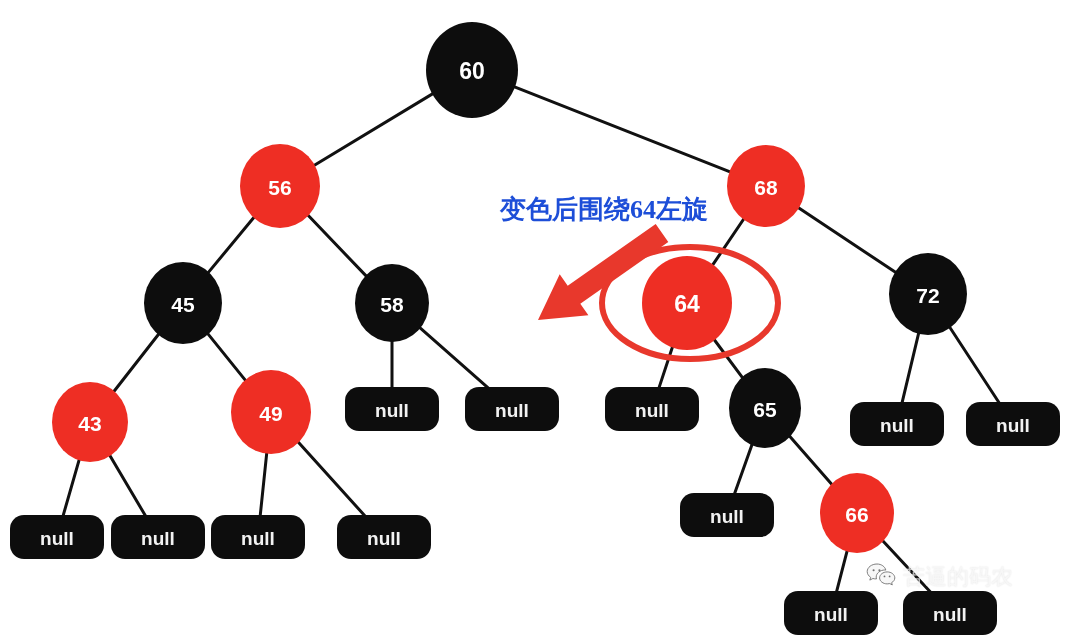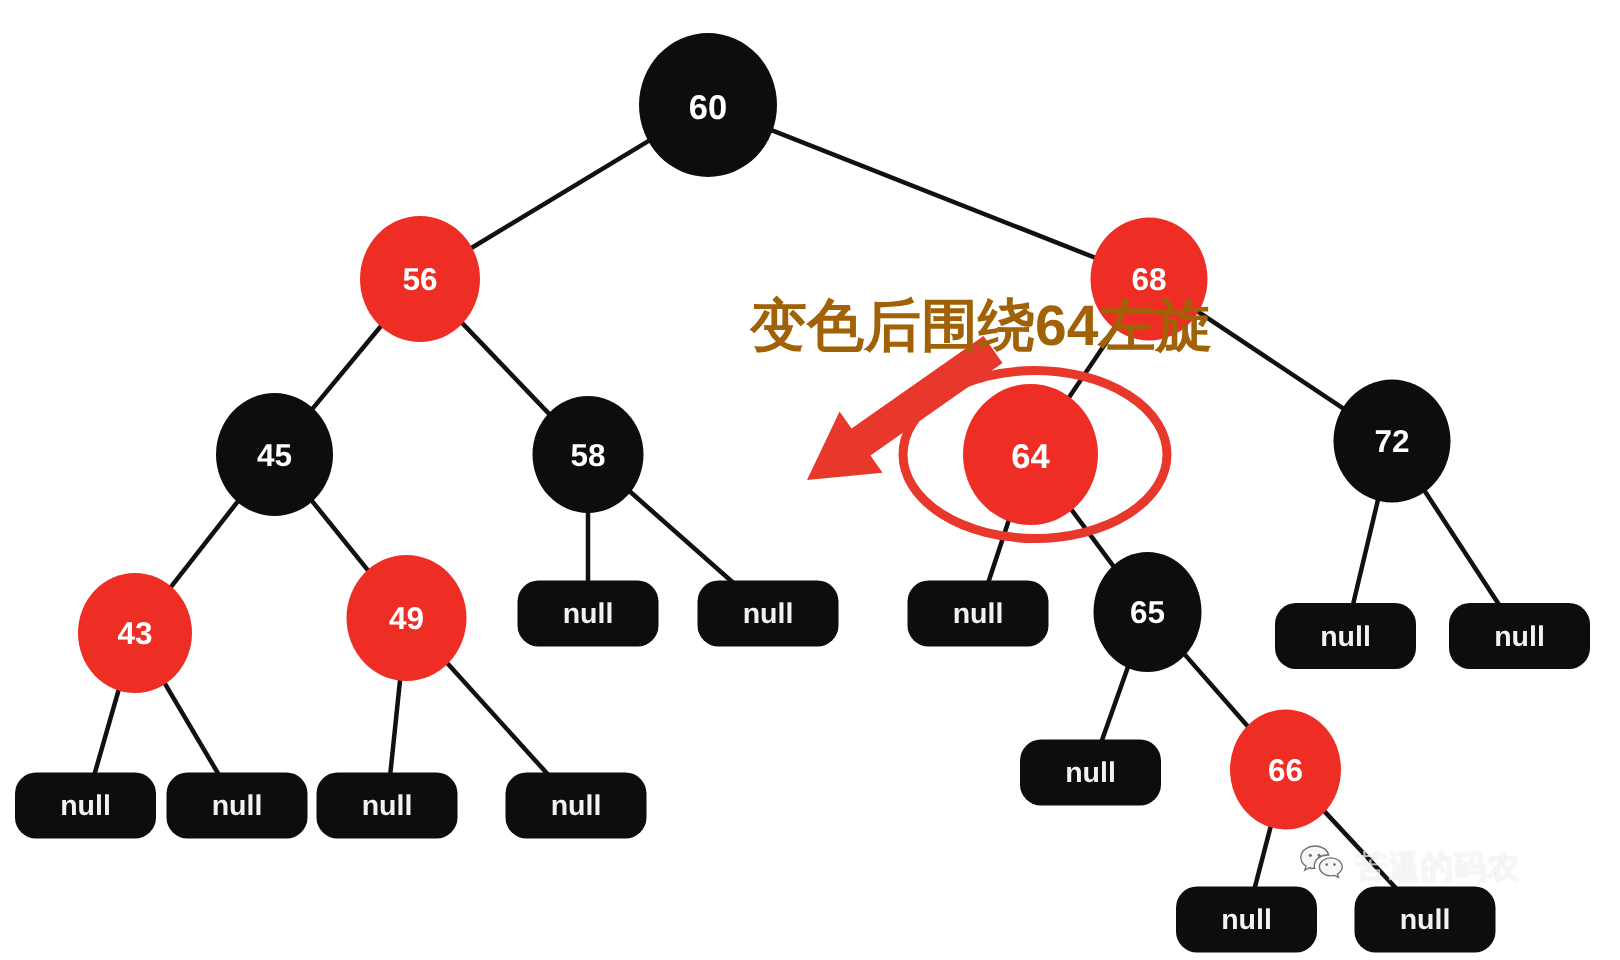--- a/index.html
+++ b/index.html
@@ -23,24 +23,24 @@
     fill:#f2f2f2;
     font-family:"Liberation Sans","DejaVu Sans",sans-serif;
     font-weight:bold;
     font-size:19px;
     text-anchor:middle;
     dominant-baseline:central;
   }
   .edge{stroke:#111111;stroke-width:3;fill:none;stroke-linecap:round;}
   .annot-text{
     position:absolute;
-    color:#a16207;
-    font-family:Liberation Sans, sans-serif;
+    color:#1d4ed8;
+    font-family:Liberation Serif, serif;
     font-weight:bold;
-    font-size:38px;
+    font-size:26px;
     letter-spacing:0px;
     white-space:nowrap;
   }
   .watermark{
     position:absolute;
     display:flex;
     align-items:center;
     gap:7px;
     opacity:.72;
     pointer-events:none;

